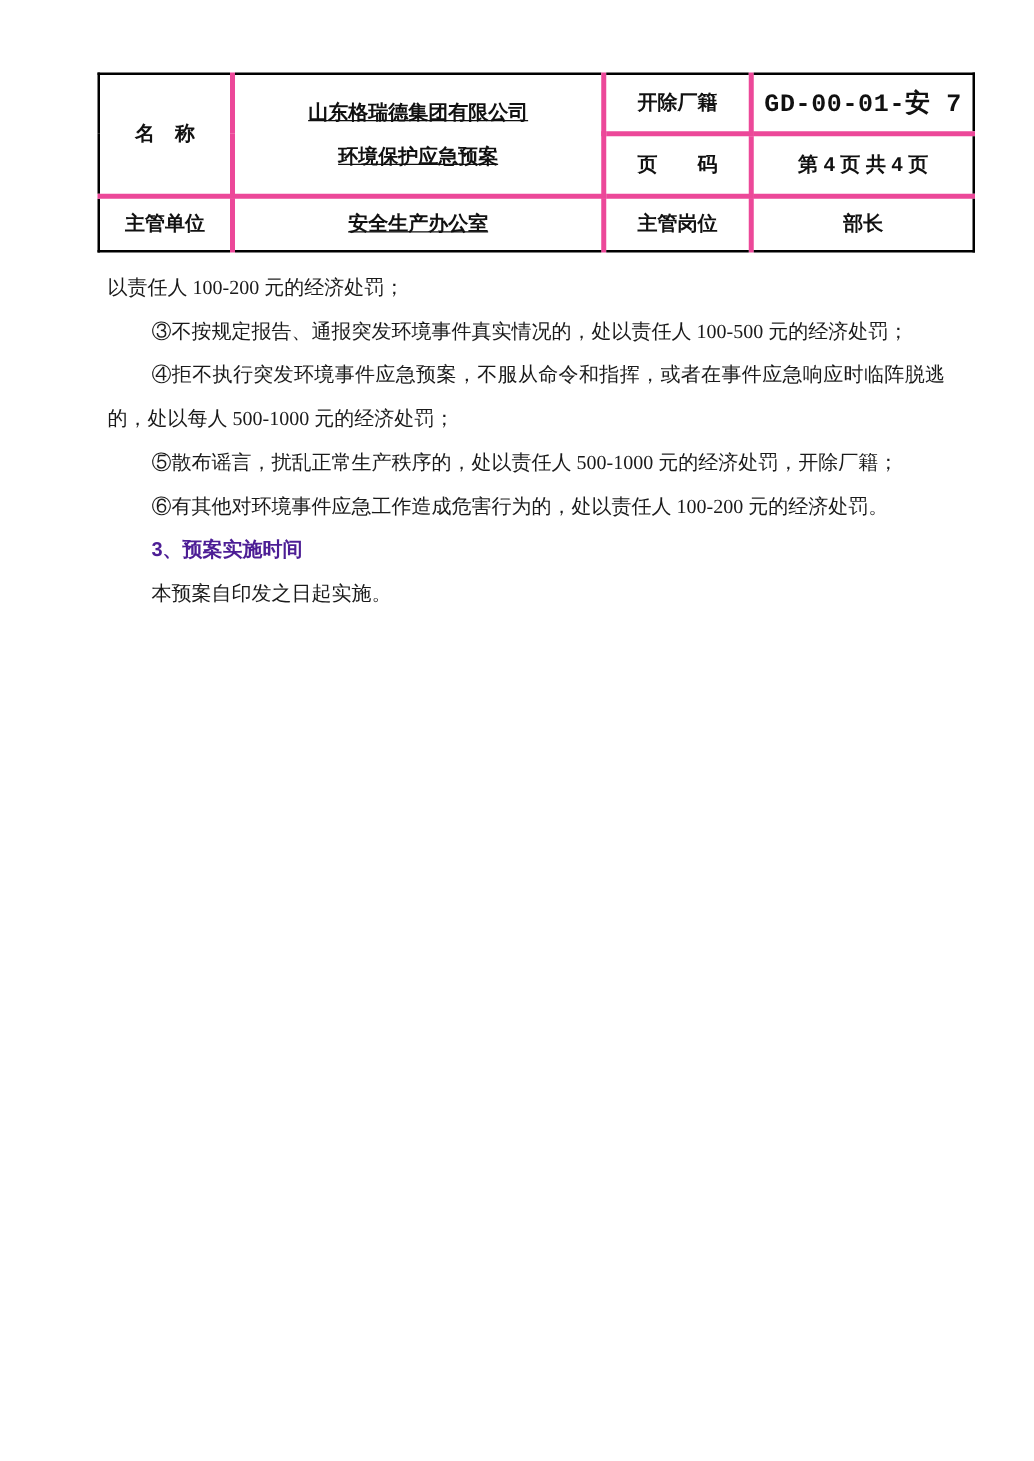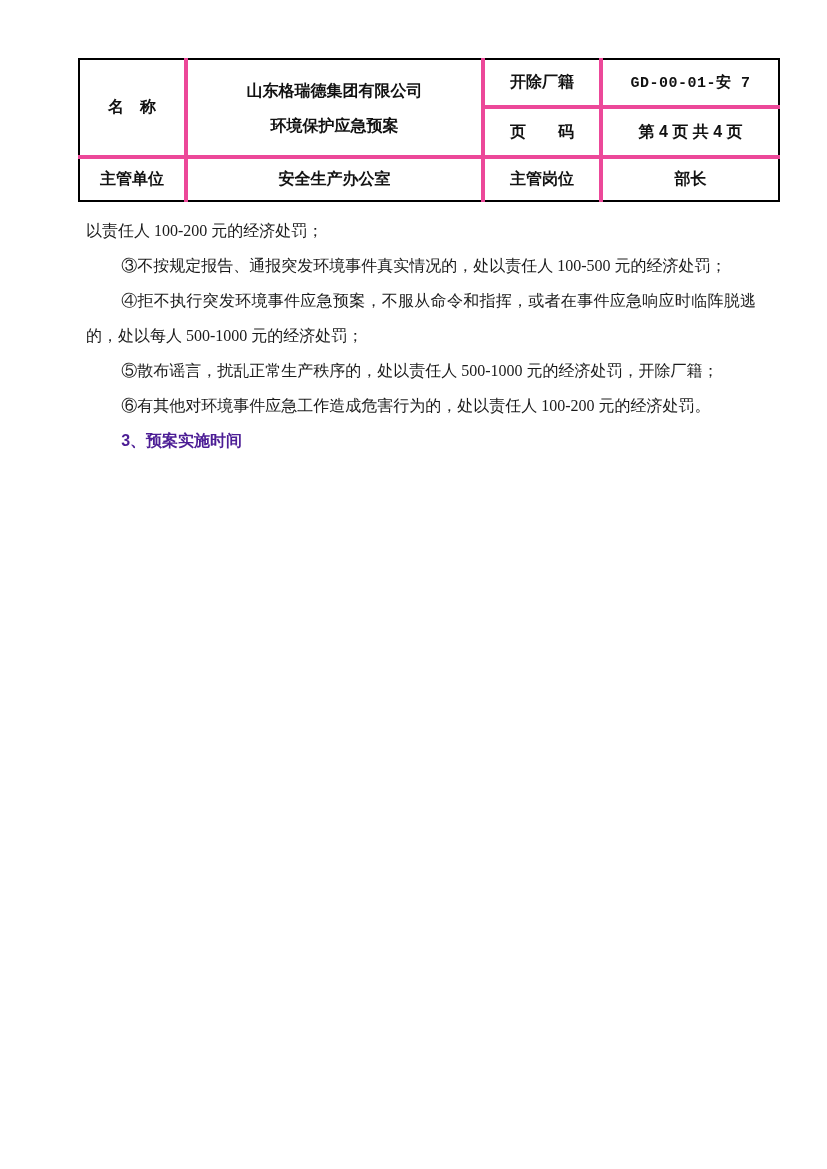--- a/index.html
+++ b/index.html
@@ -36,32 +36,32 @@
     overflow: hidden;
   }
   .doc-table {
     border: 2px solid #000000;
   }
   .doc-table td.outer-top    { border-top-color: #000; border-top-width: 2px; }
   .doc-table td.outer-left   { border-left-color: #000; border-left-width: 2px; }
   .doc-table td.outer-right  { border-right-color: #000; border-right-width: 2px; }
   .doc-table td.outer-bottom { border-bottom-color: #000; border-bottom-width: 2px; text-align: center; }
   .col-label  { width: 100px; }
-  .col-name   { width: 289px; }
+  .col-name   { width: 289px; text-decoration: underline; }
   .col-label2 { width: 110px; }
   .col-value  { width: 171px; }
   .row-1 td { height: 45px; }
   .row-2 td { height: 46px; }
   .row-3 td { height: 41px; }
   .name-line {
     line-height: 35px;
   }
   .mono-code {
     font-family: "Liberation Mono", "DejaVu Sans Mono", monospace;
-    font-size: 15px;
+    font-size: 20px;
     letter-spacing: 0.5px;
   }
   
   .doc-body {
     position: absolute;
     left: 86px;
     top: 213px;
     width: 670px;
     font-size: 16px;
     line-height: 35px;
@@ -107,13 +107,14 @@
 </tbody>
   </table>
 
 <div class="doc-body">
   <p>以责任人 100-200 元的经济处罚；</p>
   <p class="indent">③不按规定报告、通报突发环境事件真实情况的，处以责任人 100-500 元的经济处罚；</p>
   <p class="indent">④拒不执行突发环境事件应急预案，不服从命令和指挥，或者在事件应急响应时临阵脱逃的，处以每人 500-1000 元的经济处罚；</p>
   <p class="indent">⑤散布谣言，扰乱正常生产秩序的，处以责任人 500-1000 元的经济处罚，开除厂籍；</p>
   <p class="indent">⑥有其他对环境事件应急工作造成危害行为的，处以责任人 100-200 元的经济处罚。</p>
   <p class="indent heading">3、预案实施时间</p>
+  <p class="indent">本预案自印发之日起实施。</p>
 </div>
 
 </body></html>

